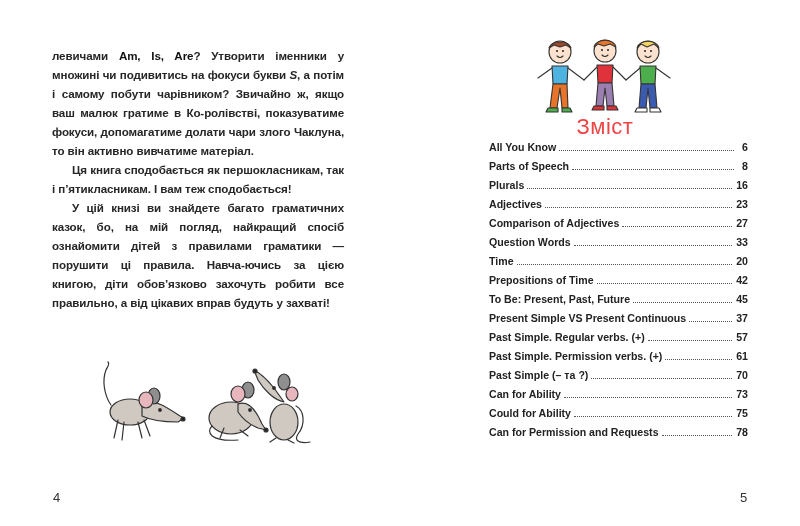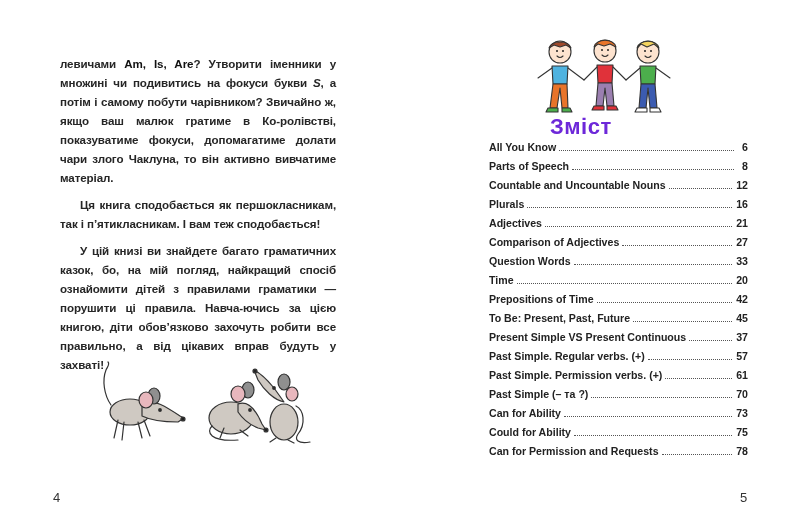--- a/index.html
+++ b/index.html
@@ -9,42 +9,42 @@
   .page { position: absolute; top: 0; height: 526px; }
   .page-left { left: 0; width: 400px; }
   .page-right { left: 400px; width: 400px; }
 
   
   .body-text {
     position: absolute; left: 52px; top: 46px; width: 292px;
     font-size: 11.6px; line-height: 19px; font-weight: bold; color: #262626;
     text-align: justify; letter-spacing: -0.1px;
   }
-  .body-text p { margin: 8px; }
+  .body-text p { margin: 0; }
   .body-text p.indent { text-indent: 20px; }
   .body-text b.emph { font-weight: 900; color: #111; }
   .body-text i { font-style: italic; }
 
   .mice {
     position: absolute; left: 98px; top: 360px; width: 215px; height: 85px;
   }
 
   .page-num {
     position: absolute; font-size: 13px; color: #333; font-weight: normal;
   }
   .page-num.left { left: 53px; top: 490px; }
   .page-num.right { left: 340px; top: 490px; }
 
   
   .kids {
     position: absolute; left: 130px; top: 38px; width: 150px; height: 80px;
   }
   .toc-title {
-    position: absolute; left: 150px; top: 114px; width: 110px; text-align: left;
-    font-size: 22px; color: #6d28d9; letter-spacing: 0.5px; font-weight: bold;
+    position: absolute; left: 150px; top: 114px; width: 110px; text-align: center;
+    font-size: 22px; color: #ef4444; letter-spacing: 0.5px; font-weight: normal;
   }
   .toc {
     position: absolute; left: 53px; top: 138px; width: 295px;
     list-style: none;
   }
   .toc li {
     display: flex; align-items: baseline; height: 19px; line-height: 19px;
     font-size: 10.6px; color: #222; font-weight: bold; margin-left: 36px;
   }
   .toc .t { white-space: nowrap; padding-right: 3px; font-weight: bold; }
@@ -142,33 +142,28 @@
         <span class="t">All You Know</span>
         <span class="dots"></span>
         <span class="p">6</span>
       </li>
     <li>
         <span class="t">Parts of Speech</span>
         <span class="dots"></span>
         <span class="p">8</span>
       </li>
     <li>
-        <span class="t">Countable and Uncountable Nouns</span>
-        <span class="dots"></span>
-        <span class="p">12</span>
-      </li>
-    <li>
         <span class="t">Plurals</span>
         <span class="dots"></span>
         <span class="p">16</span>
       </li>
     <li>
         <span class="t">Adjectives</span>
         <span class="dots"></span>
-        <span class="p">21</span>
+        <span class="p">23</span>
       </li>
     <li>
         <span class="t">Comparison of Adjectives</span>
         <span class="dots"></span>
         <span class="p">27</span>
       </li>
     <li>
         <span class="t">Question Words</span>
         <span class="dots"></span>
         <span class="p">33</span>

